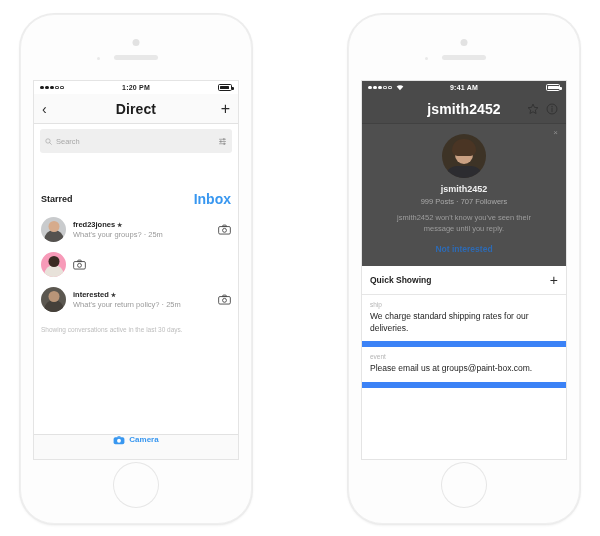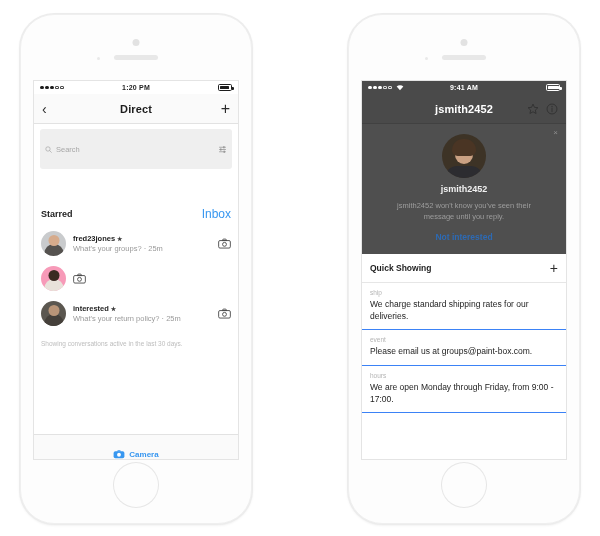--- a/index.html
+++ b/index.html
@@ -72,41 +72,41 @@
   .battery i{position:absolute;left:.8px;top:.8px;bottom:.8px;width:9px;background:#1d1d1d;border-radius:.6px;display:block;}
 
   
   .navbar{
     height:29px;display:flex;align-items:center;padding:0 8px;
     background:#fafafa;border-bottom:1px solid #e2e2e2;
     position:relative;
   }
   .nav-title{
     position:absolute;left:0;right:0;text-align:center;
-    font-size:11px;font-weight:bold;color:#1d1d1d;letter-spacing:.1px;
+    font-size:14px;font-weight:bold;color:#1d1d1d;letter-spacing:.1px;
   }
   .nav-back{font-size:14px;color:#2b2b2b;line-height:1;z-index:2;}
   .nav-plus{margin-left:auto;font-size:16px;color:#2b2b2b;line-height:1;z-index:2;font-weight:300;}
 
   
   .searchwrap{padding:5px 6px;background:#fff;}
   .searchbar{
     height:16px;background:#efefef;border-radius:3px;
-    display:flex;align-items:center;padding:12px 5px;gap:4px;
+    display:flex;align-items:center;padding:4px 5px;gap:4px;
   }
   .search-ico{width:7px;height:7px;flex:0 0 auto;}
   .search-ph{font-size:7.5px;color:#a8a8a8;flex:1;}
   .filter-ico{width:9px;height:9px;flex:0 0 auto;}
 
   
   .listhead{
     display:flex;align-items:center;padding:2px 7px 5px 7px;background:#fff;margin-top:31px;
   }
   .listhead .t{font-size:9px;font-weight:bold;color:#1d1d1d;}
-  .listhead .a{margin-left:auto;font-size:12px;color:#3897f0;font-weight:normal;}
+  .listhead .a{margin-left:auto;font-size:14px;color:#3897f0;font-weight:bold;}
 
   
   .rows{background:#fff;}
   .row{display:flex;align-items:center;padding:5px 7px;gap:7px;}
   .avatar{
     width:25px;height:25px;border-radius:50%;flex:0 0 auto;
     position:relative;overflow:hidden;background:#d8d8d8;
   }
   .av-body{position:absolute;left:50%;transform:translateX(-50%);bottom:0;width:19px;height:12px;border-radius:9px 9px 0 0;}
   .av-head{position:absolute;left:50%;transform:translateX(-50%);top:4px;width:11px;height:11px;border-radius:50%;}
@@ -117,21 +117,21 @@
   .cam-ico{width:13px;height:11px;flex:0 0 auto;}
 
   .note{
     font-size:6.5px;color:#bdbdbd;padding:9px 7px 0 7px;background:#fff;
   }
 
   
   .tabbar{
     position:absolute;left:0;right:0;bottom:0;height:24px;
     background:#fafafa;border-top:1px solid #e2e2e2;
-    display:flex;align-items:flex-end;justify-content:center;gap:4px;
+    display:flex;align-items:flex-start;justify-content:center;gap:4px;
   }
   .tab-cam{width:12px;height:10px;}
   .tab-label{font-size:8px;color:#3897f0;font-weight:bold;}
 
   
   .navbar.dark{background:#4a4a4a;border-bottom:1px solid #414141;}
   .navbar.dark .nav-title{color:#ffffff;}
   .statusbar.dark{background:#4a4a4a;color:#ffffff;}
   .statusbar.dark .dot{background:#ffffff;}
   .statusbar.dark .dot.hollow{background:transparent;box-shadow:inset 0 0 0 .8px #ffffff;}
@@ -157,21 +157,21 @@
   .pf-stats{font-size:7.5px;color:#a9a9a9;margin-top:3px;}
   .pf-msg{font-size:7.5px;color:#9d9d9d;margin-top:7px;line-height:1.45;padding:0 22px;}
   .pf-action{font-size:8.5px;font-weight:bold;color:#2d6ab4;margin-top:9px;}
 
   .qr-head{
     display:flex;align-items:center;padding:7px 8px;background:#fff;
     border-bottom:1px solid #e6e6e6;
   }
   .qr-head .t{font-size:8.5px;font-weight:bold;color:#1d1d1d;}
   .qr-head .p{margin-left:auto;font-size:14px;color:#2b2b2b;line-height:1;font-weight:300;}
-  .qr-item{padding:6px 8px 7px 8px;border-bottom:1px solid #3b82f6;background:#fff;}
+  .qr-item{padding:6px 8px 7px 8px;border-bottom:6px solid #3b82f6;background:#fff;}
   .qr-short{font-size:6.5px;color:#b4b4b4;margin-bottom:2px;}
   .qr-body{font-size:8.5px;color:#1d1d1d;line-height:1.45;}
 </style>
 </head>
 <body>
 
 <div class="stage">
 
   <div class="phone left">
     <div class="frontcam"></div>
@@ -348,40 +348,37 @@
       </div>
 
       <div class="profile-overlay">
         <span class="close-x">×</span>
         <div class="pf-avatar">
           <span class="pf-shoulders"></span>
           <span class="pf-face"></span>
           <span class="pf-hair"></span>
         </div>
         <div class="pf-name">jsmith2452</div>
+        <div class="pf-stats">999 Posts · 707 Followers</div>
         <div class="pf-msg">jsmith2452 won't know you've seen their message until you reply.</div>
         <div class="pf-action">Not interested</div>
       </div>
 
       <div class="qr-head">
         <span class="t">Quick Showing</span>
         <span class="p">+</span>
       </div>
 
       <div>
         <div class="qr-item">
           <div class="qr-short">ship</div>
           <div class="qr-body">We charge standard shipping rates for our deliveries.</div>
         </div>
         <div class="qr-item">
           <div class="qr-short">event</div>
           <div class="qr-body">Please email us at groups@paint-box.com.</div>
         </div>
-        <div class="qr-item">
-          <div class="qr-short">hours</div>
-          <div class="qr-body">We are open Monday through Friday, from 9:00 - 17:00.</div>
-        </div>
       </div>
 
     </div>
   </div>
 
 </div>
 
 </body></html>

